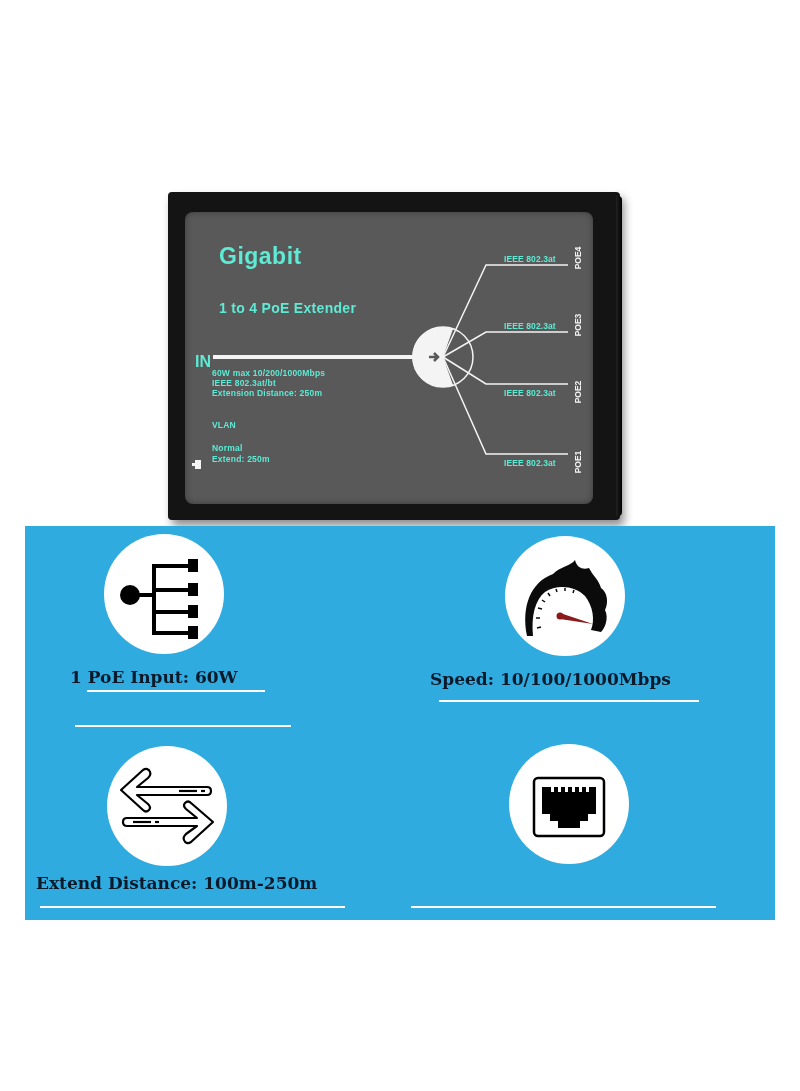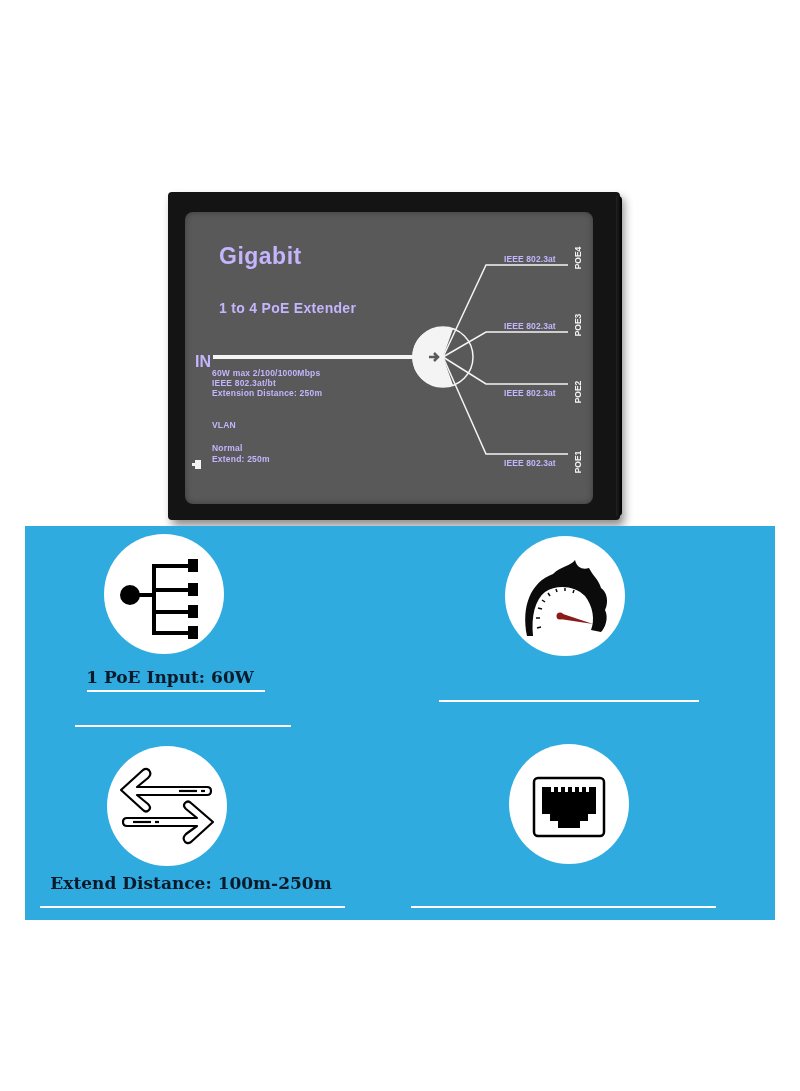--- a/index.html
+++ b/index.html
@@ -15,21 +15,21 @@
   .device::after {
     content: ""; position: absolute; right: -2px; top: 4px; bottom: 4px; width: 6px;
     background: linear-gradient(90deg, #222, #000);
     border-radius: 0 4px 4px 0;
   }
   .panel {
     position: absolute; left: 17px; top: 20px; width: 408px; height: 292px;
     background: #595959; border-radius: 8px;
     box-shadow: inset 0 0 6px rgba(0,0,0,0.35);
   }
-  .panel-text { position: absolute; color: #c4b5fd; font-weight: bold; white-space: nowrap; }
+  .panel-text { position: absolute; color: #5eead4; font-weight: bold; white-space: nowrap; }
   .title { left: 34px; top: 31px; font-size: 23px; letter-spacing: 0.5px; }
   .subtitle { left: 34px; top: 88px; font-size: 14px; letter-spacing: 0.3px; }
   .in-label { left: 10px; top: 141px; font-size: 16px; }
   .spec-line { left: 27px; font-size: 8.5px; letter-spacing: 0.2px; }
   .poe-label { font-size: 8.5px; left: 319px; letter-spacing: 0.1px; }
   .poe-vert {
     position: absolute; color: #f4f4f4; font-weight: bold; font-size: 8.5px;
     transform: rotate(-90deg); transform-origin: center; white-space: nowrap;
     width: 30px; text-align: center; left: 378px;
   }
@@ -47,21 +47,21 @@
     position: absolute; left: 25px; top: 526px; width: 750px; height: 394px;
     background: #2fabe0;
   }
   .circle {
     position: absolute; width: 120px; height: 120px; border-radius: 50%; background: #ffffff;
   }
   .circle svg { position: absolute; left: 0; top: 0; }
   .feat-text {
     position: absolute; font-family: "DejaVu Serif", "Liberation Serif", serif;
     font-weight: bold; color: #0b1a2a; font-size: 17px; white-space: nowrap;
-    text-align: center;
+    text-align: left;
   }
   .rule { position: absolute; height: 2px; background: #ffffff; }
 </style>
 </head>
 <body>
 
 <div class="device">
   <div class="panel">
 
     <svg class="diagram" width="408" height="292">
@@ -76,21 +76,21 @@
       <polyline points="258,145 301,53 383,53" fill="none" stroke="#f4f4f4" stroke-width="1.5"></polyline>
       <polyline points="258,145 301,120 383,120" fill="none" stroke="#f4f4f4" stroke-width="1.5"></polyline>
       <polyline points="258,145 301,172 383,172" fill="none" stroke="#f4f4f4" stroke-width="1.5"></polyline>
       <polyline points="258,145 301,242 383,242" fill="none" stroke="#f4f4f4" stroke-width="1.5"></polyline>
     </svg>
 
     <div class="panel-text title">Gigabit</div>
     <div class="panel-text subtitle">1 to 4 PoE Extender</div>
     <div class="panel-text in-label">IN</div>
 
-    <div class="panel-text spec-line" style="top:156px">60W max   2/100/1000Mbps</div>
+    <div class="panel-text spec-line" style="top:156px">60W max   10/200/1000Mbps</div>
     <div class="panel-text spec-line" style="top:166px">IEEE 802.3at/bt</div>
     <div class="panel-text spec-line" style="top:176px">Extension Distance: 250m</div>
 
     <div class="switch-icon"></div>
     <div class="panel-text spec-line" style="top:208px">VLAN</div>
     <div class="panel-text spec-line" style="top:231px">Normal</div>
     <div class="panel-text spec-line" style="top:242px">Extend: 250m</div>
 
     <div class="panel-text poe-label" style="top:42px">IEEE 802.3at</div>
     <div class="panel-text poe-label" style="top:109px">IEEE 802.3at</div>
@@ -138,20 +138,21 @@
         <line x1="43" y1="57" x2="45" y2="60"></line>
         <line x1="51" y1="53" x2="52" y2="56"></line>
         <line x1="60" y1="52" x2="60" y2="55"></line>
         <line x1="69" y1="54" x2="68" y2="57"></line>
       </g>
 
       <circle cx="55" cy="80" r="3.5" fill="#8b1a1a"></circle>
       <polygon points="55,77 88,88 55,83" fill="#8b1a1a"></polygon>
     </svg>
   </div>
+  <div class="feat-text" style="left:405px; width:280px; top:143px;">Speed: 10/100/1000Mbps</div>
   <div class="rule" style="left:414px; top:174px; width:260px;"></div>
 
   <div class="circle" style="left:82px; top:220px;">
     <svg width="120" height="120" viewBox="0 0 120 120">
       <g fill="#fff" stroke="#000" stroke-width="2.2" stroke-linejoin="round">
 
         <path d="M 14 44 L 36 24 C 39 22 42 23 43 26 C 44 28 43 30 41 32 L 30 41 L 100 41 C 103 41 104 43 104 45 C 104 48 103 49 100 49 L 30 49 L 41 58 C 43 60 44 62 42 64 C 40 66 38 66 36 64 Z"></path>
 
         <path d="M 106 76 L 84 96 C 81 98 78 97 77 94 C 76 92 77 90 79 88 L 90 80 L 20 80 C 17 80 16 78 16 76 C 16 73 17 72 20 72 L 90 72 L 79 63 C 77 61 76 59 78 57 C 80 55 82 55 84 57 Z"></path>
       </g>

